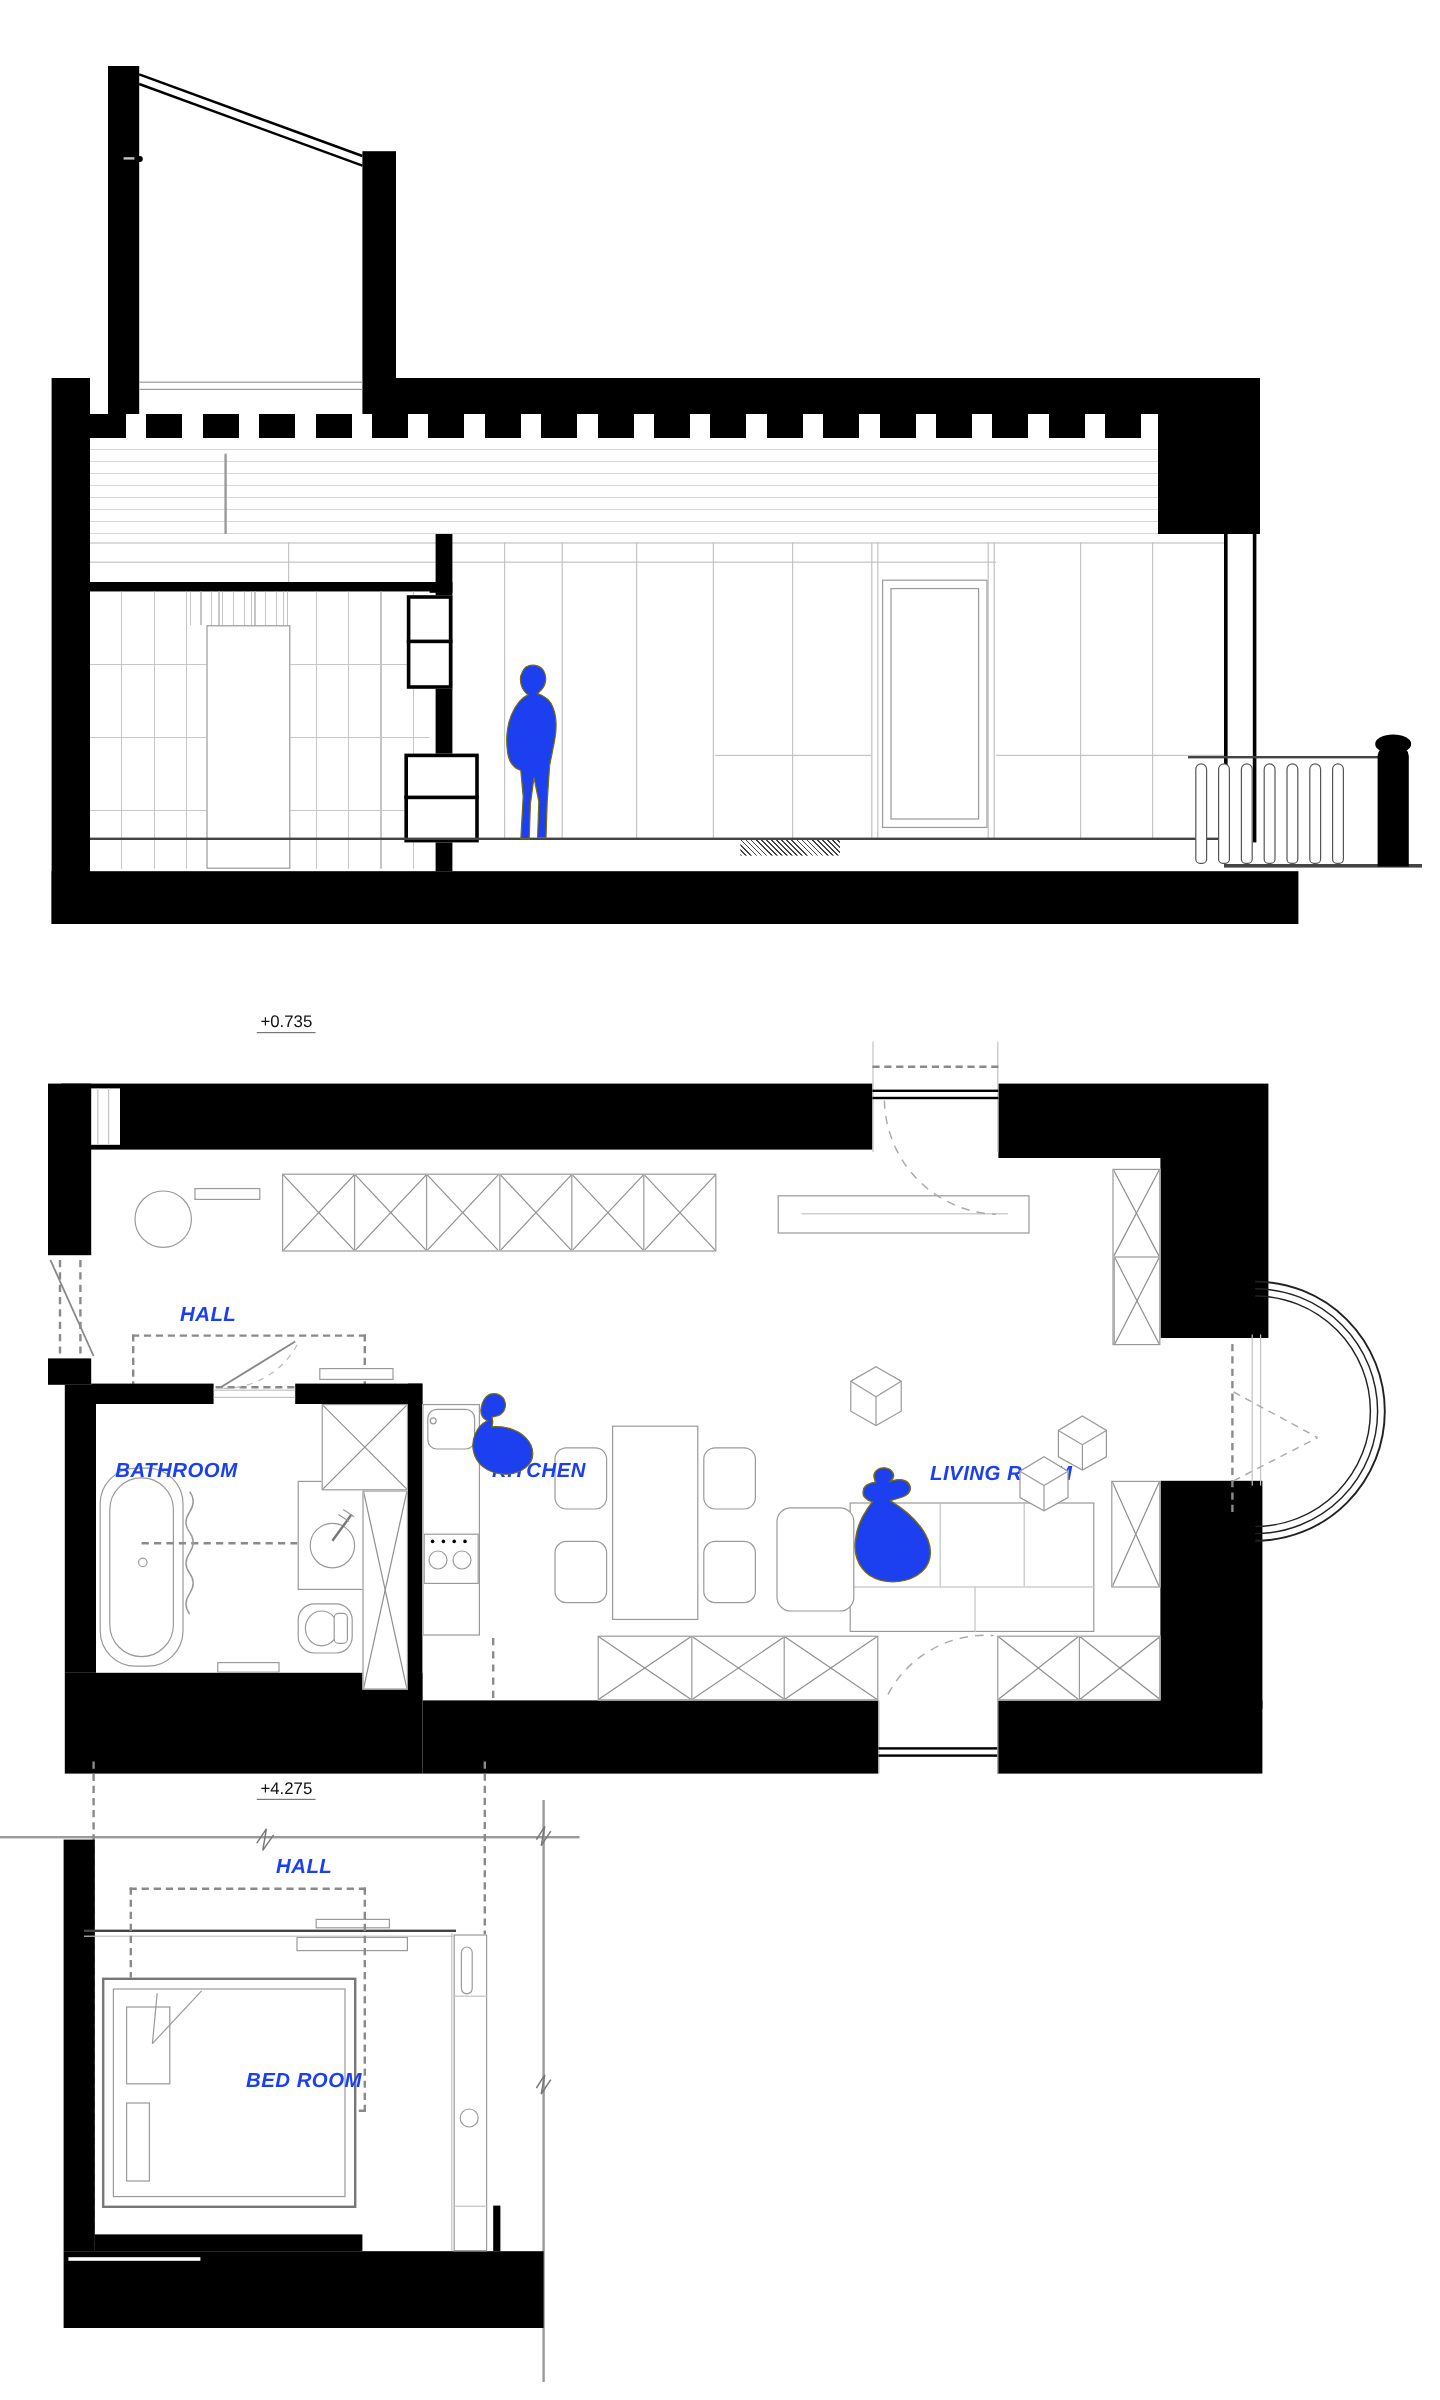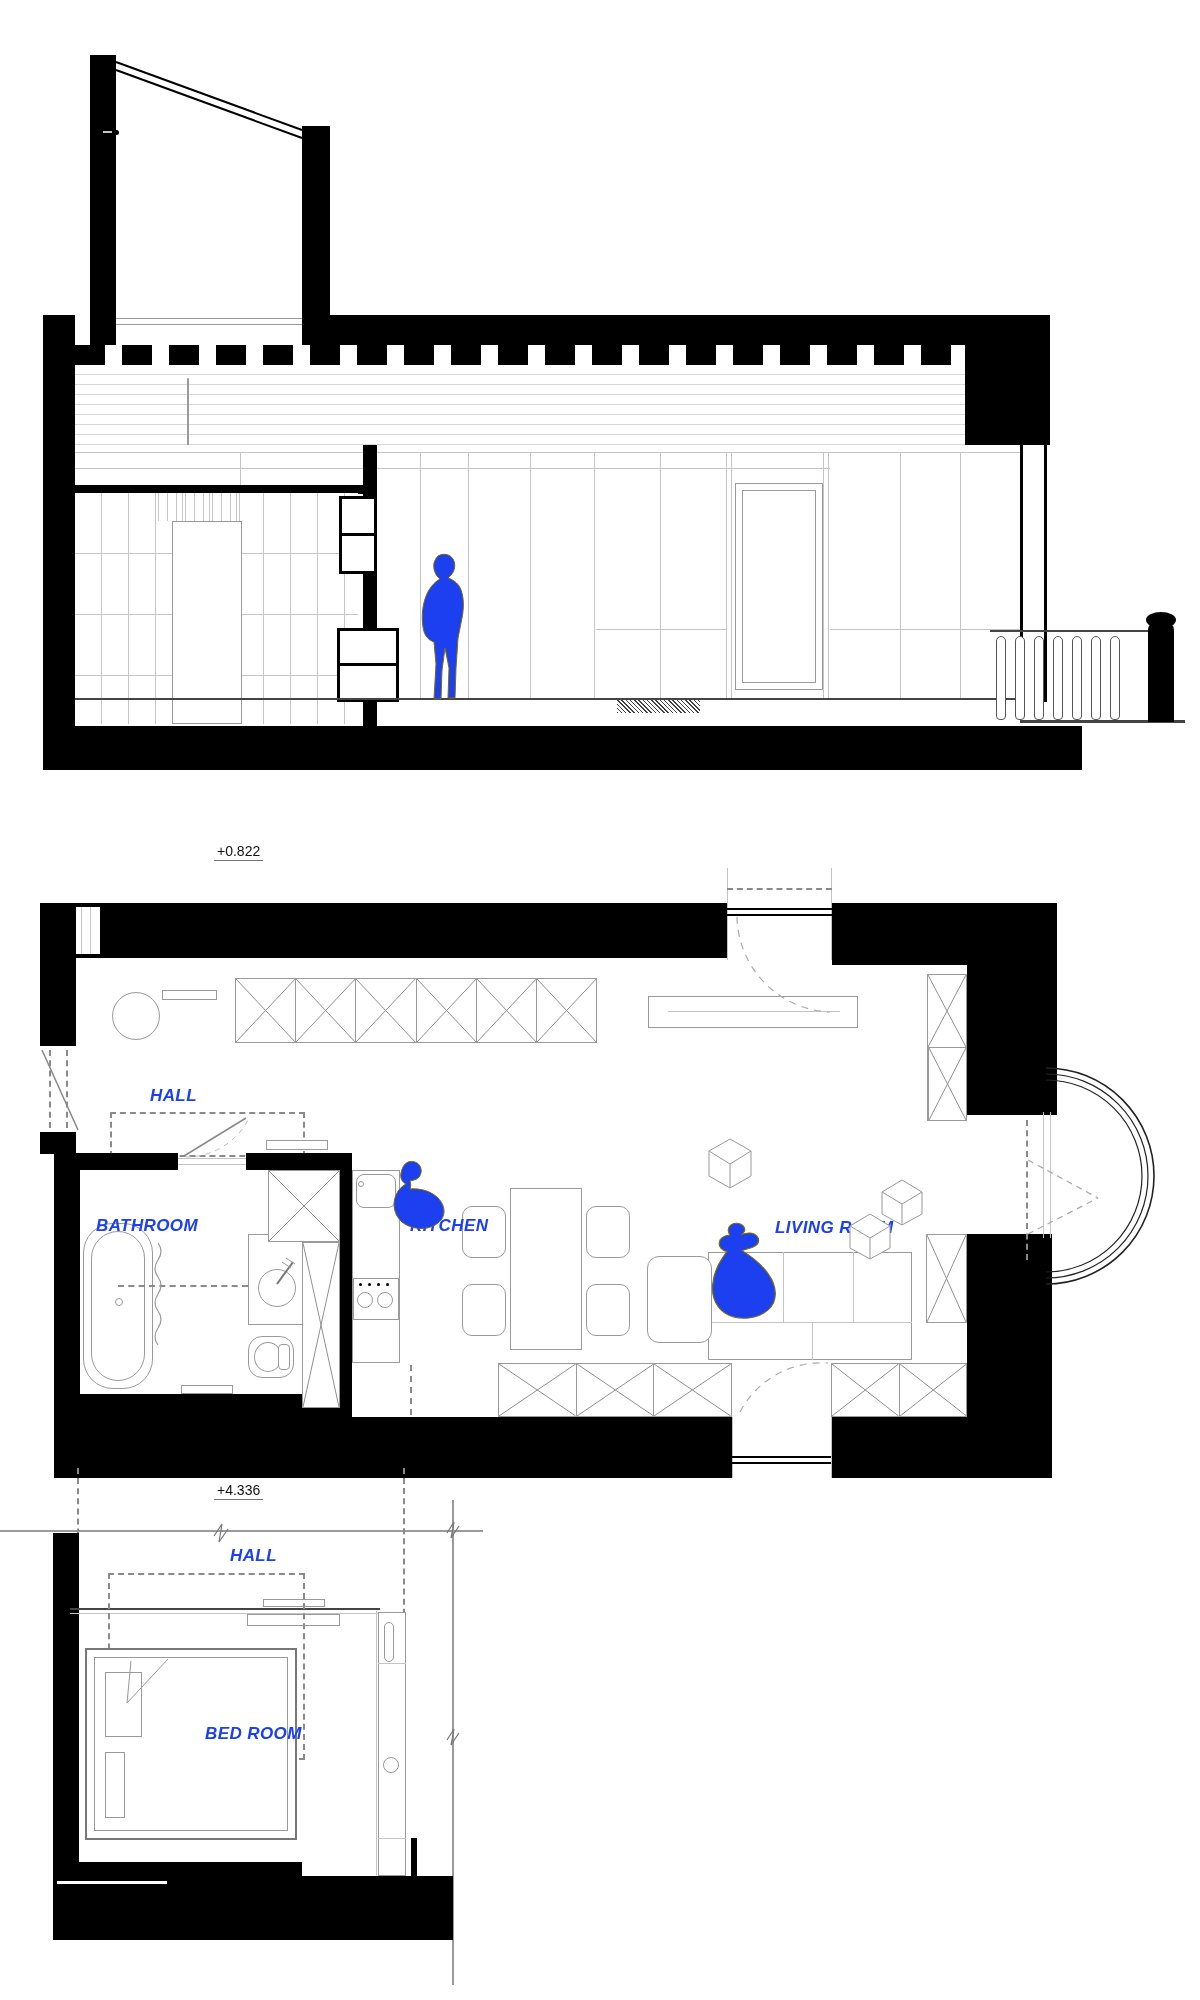--- a/index.html
+++ b/index.html
@@ -88,21 +88,21 @@
       <div class="bal"></div>
       <div class="bal"></div>
       <div class="bal"></div>
       <div class="bal"></div>
       <div class="bal"></div>
     </div>
     <div class="a k circ" style="left:1146px;top:612px;width:30px;height:16px"></div>
     <div class="a k" style="left:1148px;top:622px;width:26px;height:100px;border-radius:8px 8px 0 0"></div>
   </div>
 
-  <div class="lvl" style="left:214px;top:843px">+0.822</div>
+  <div class="lvl" style="left:214px;top:843px">+0.735</div>
 
   <div>
     <div class="a k" style="left:51px;top:903px;width:676px;height:55px"></div>
     <div class="a" style="left:74px;top:907px;width:26px;height:47px;background:#fff"></div>
     <div class="a lt" style="left:81px;top:907px;width:1px;height:47px"></div>
     <div class="a lt" style="left:90px;top:907px;width:1px;height:47px"></div>
     <div class="a k" style="left:832px;top:903px;width:225px;height:62px"></div>
     <div class="a k" style="left:967px;top:965px;width:90px;height:150px"></div>
     <div class="a k" style="left:40px;top:903px;width:36px;height:143px"></div>
     <div class="a dashv" style="left:49px;top:1050px;height:78px"></div>
@@ -255,21 +255,21 @@
     <div class="a lt" style="left:831px;top:1417px;width:1px;height:61px"></div>
     <div class="a k" style="left:732px;top:1456px;width:99px;height:2px"></div>
     <div class="a k" style="left:732px;top:1462px;width:99px;height:2px"></div>
 
     <div class="lbl" style="left:150px;top:1086px">HALL</div>
     <div class="lbl" style="left:96px;top:1216px">BATHROOM</div>
     <div class="lbl" style="left:410px;top:1216px">KITCHEN</div>
     <div class="lbl" style="left:775px;top:1218px">LIVING ROOM</div>
   </div>
 
-  <div class="lvl" style="left:214px;top:1482px">+4.336</div>
+  <div class="lvl" style="left:214px;top:1482px">+4.275</div>
 
   <div class="a ln" style="left:0px;top:1530px;width:483px;height:2px"></div>
   <div class="a dashv" style="left:77px;top:1468px;height:410px"></div>
   <div class="a dashv" style="left:403px;top:1468px;height:408px"></div>
   <div class="a ln" style="left:452px;top:1500px;width:2px;height:485px"></div>
 
   <div>
     <div class="a k" style="left:53px;top:1533px;width:26px;height:343px"></div>
     <div class="a k" style="left:79px;top:1862px;width:223px;height:14px"></div>
     <div class="a k" style="left:53px;top:1876px;width:400px;height:64px"></div>

